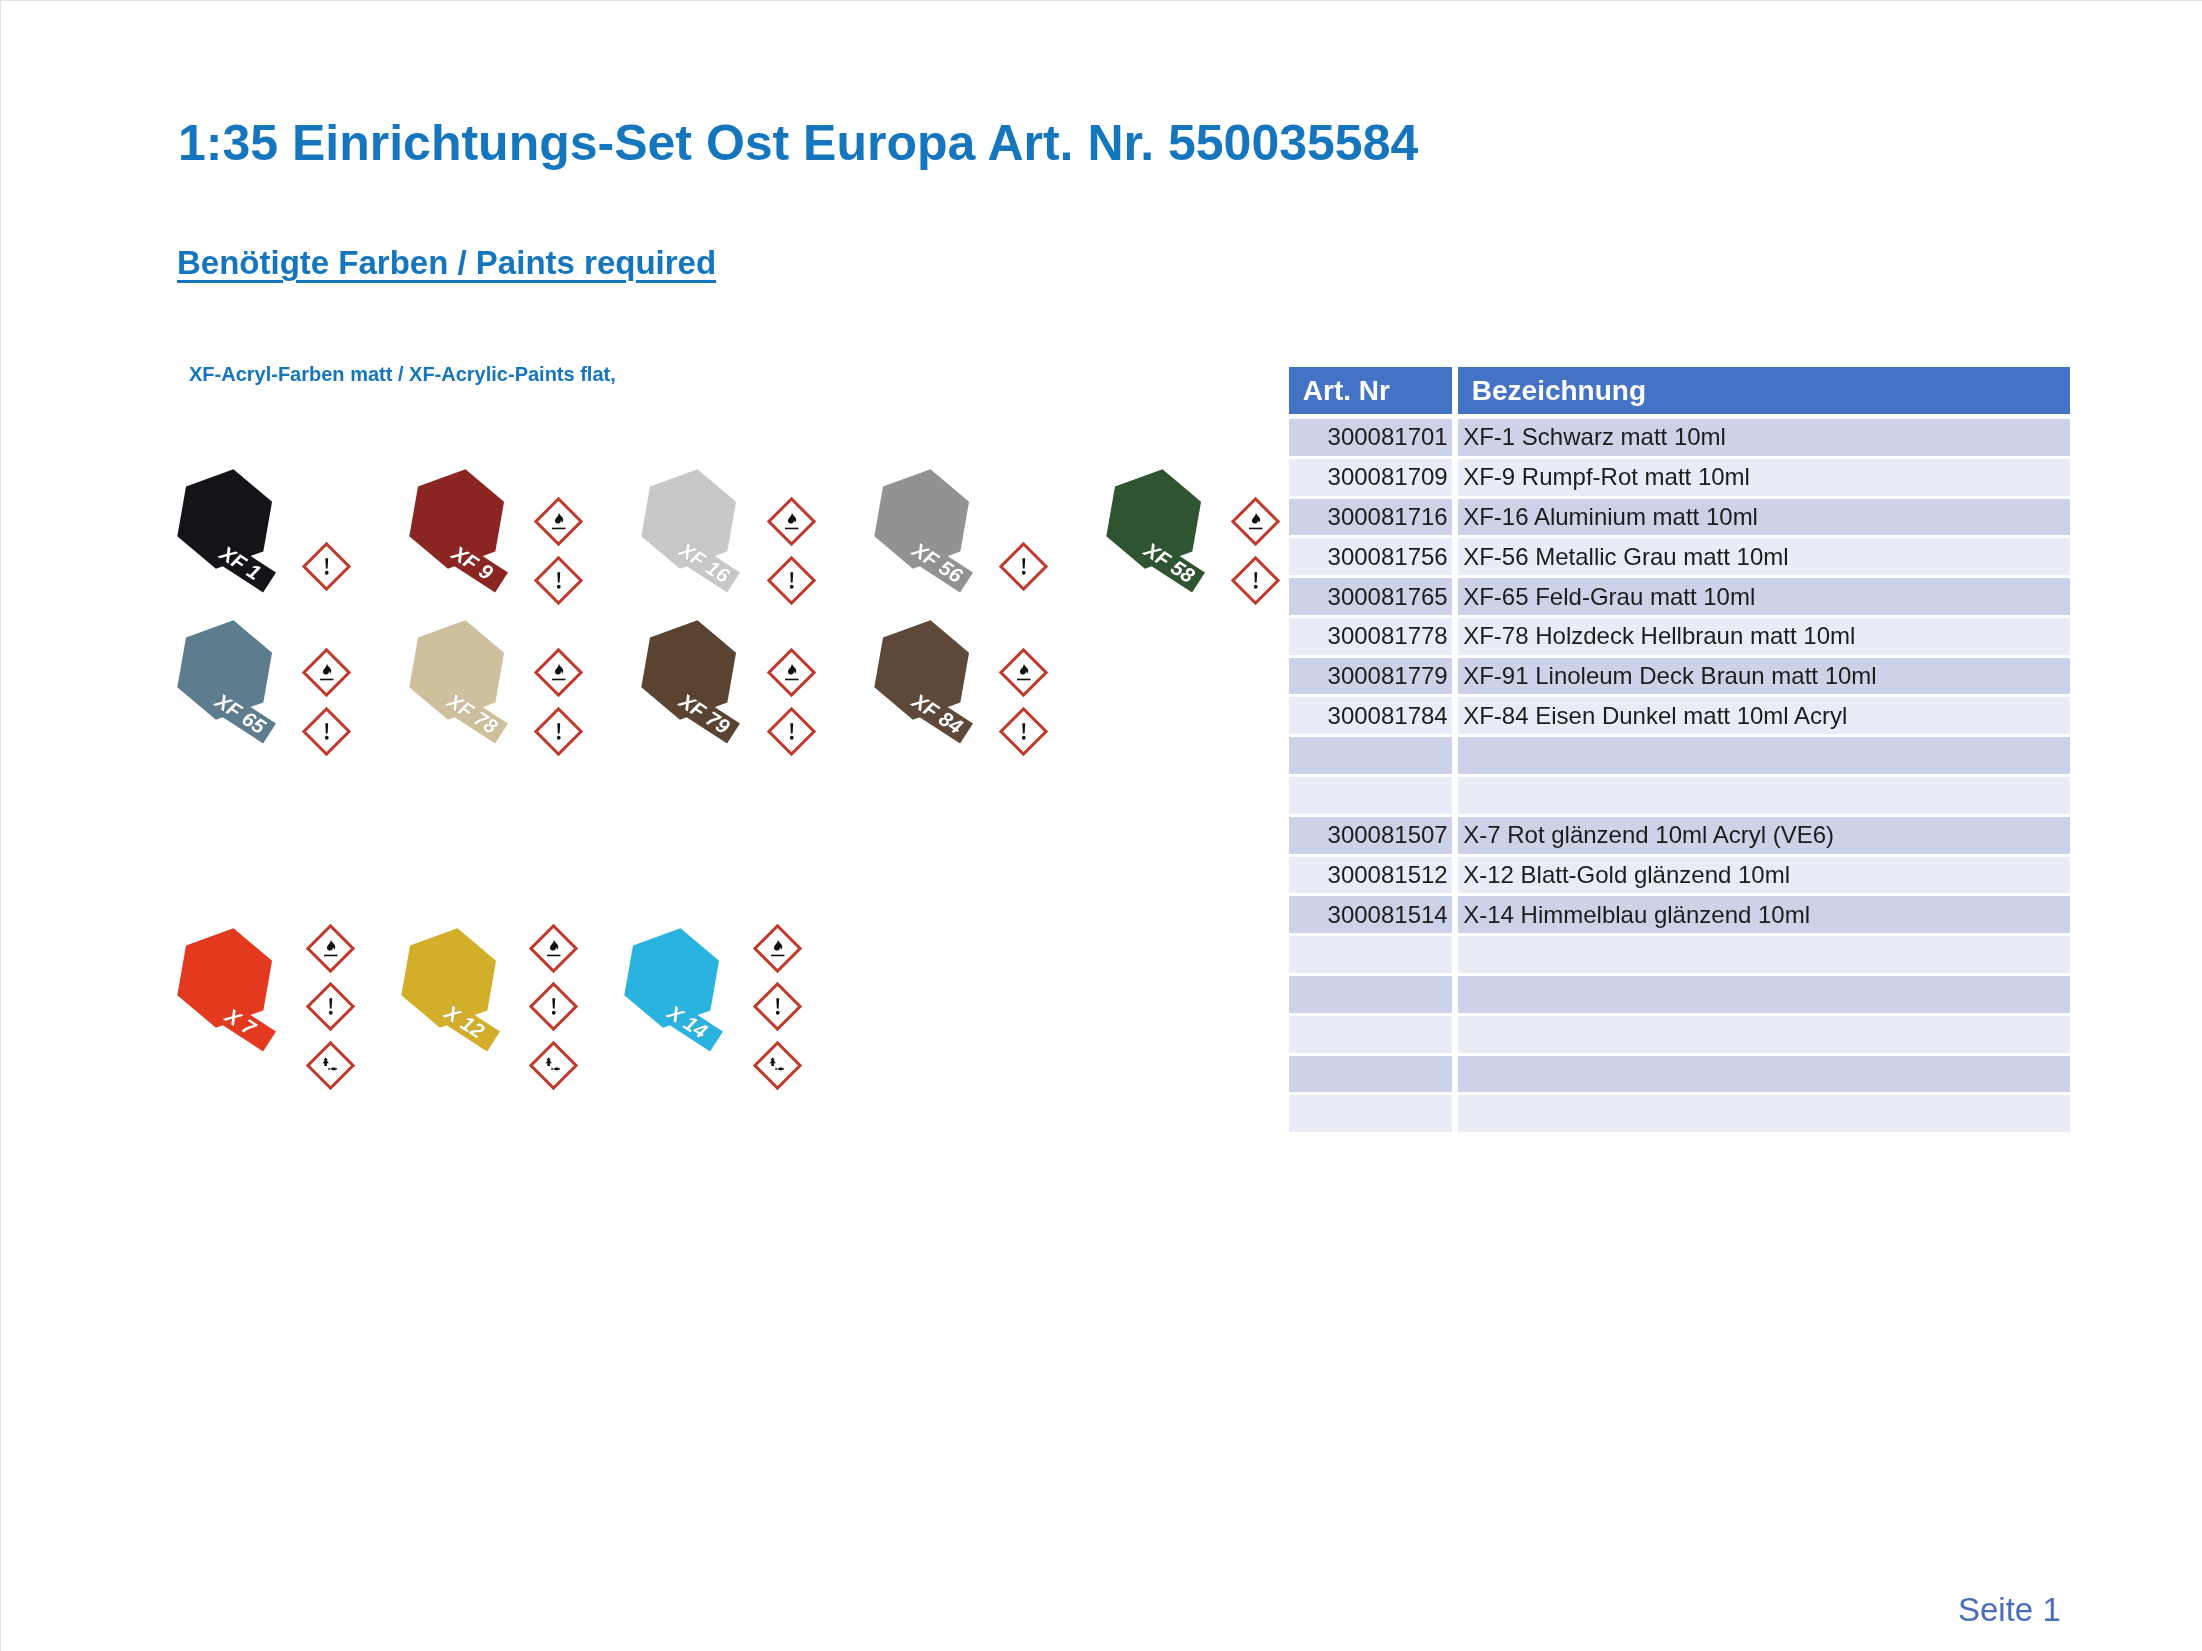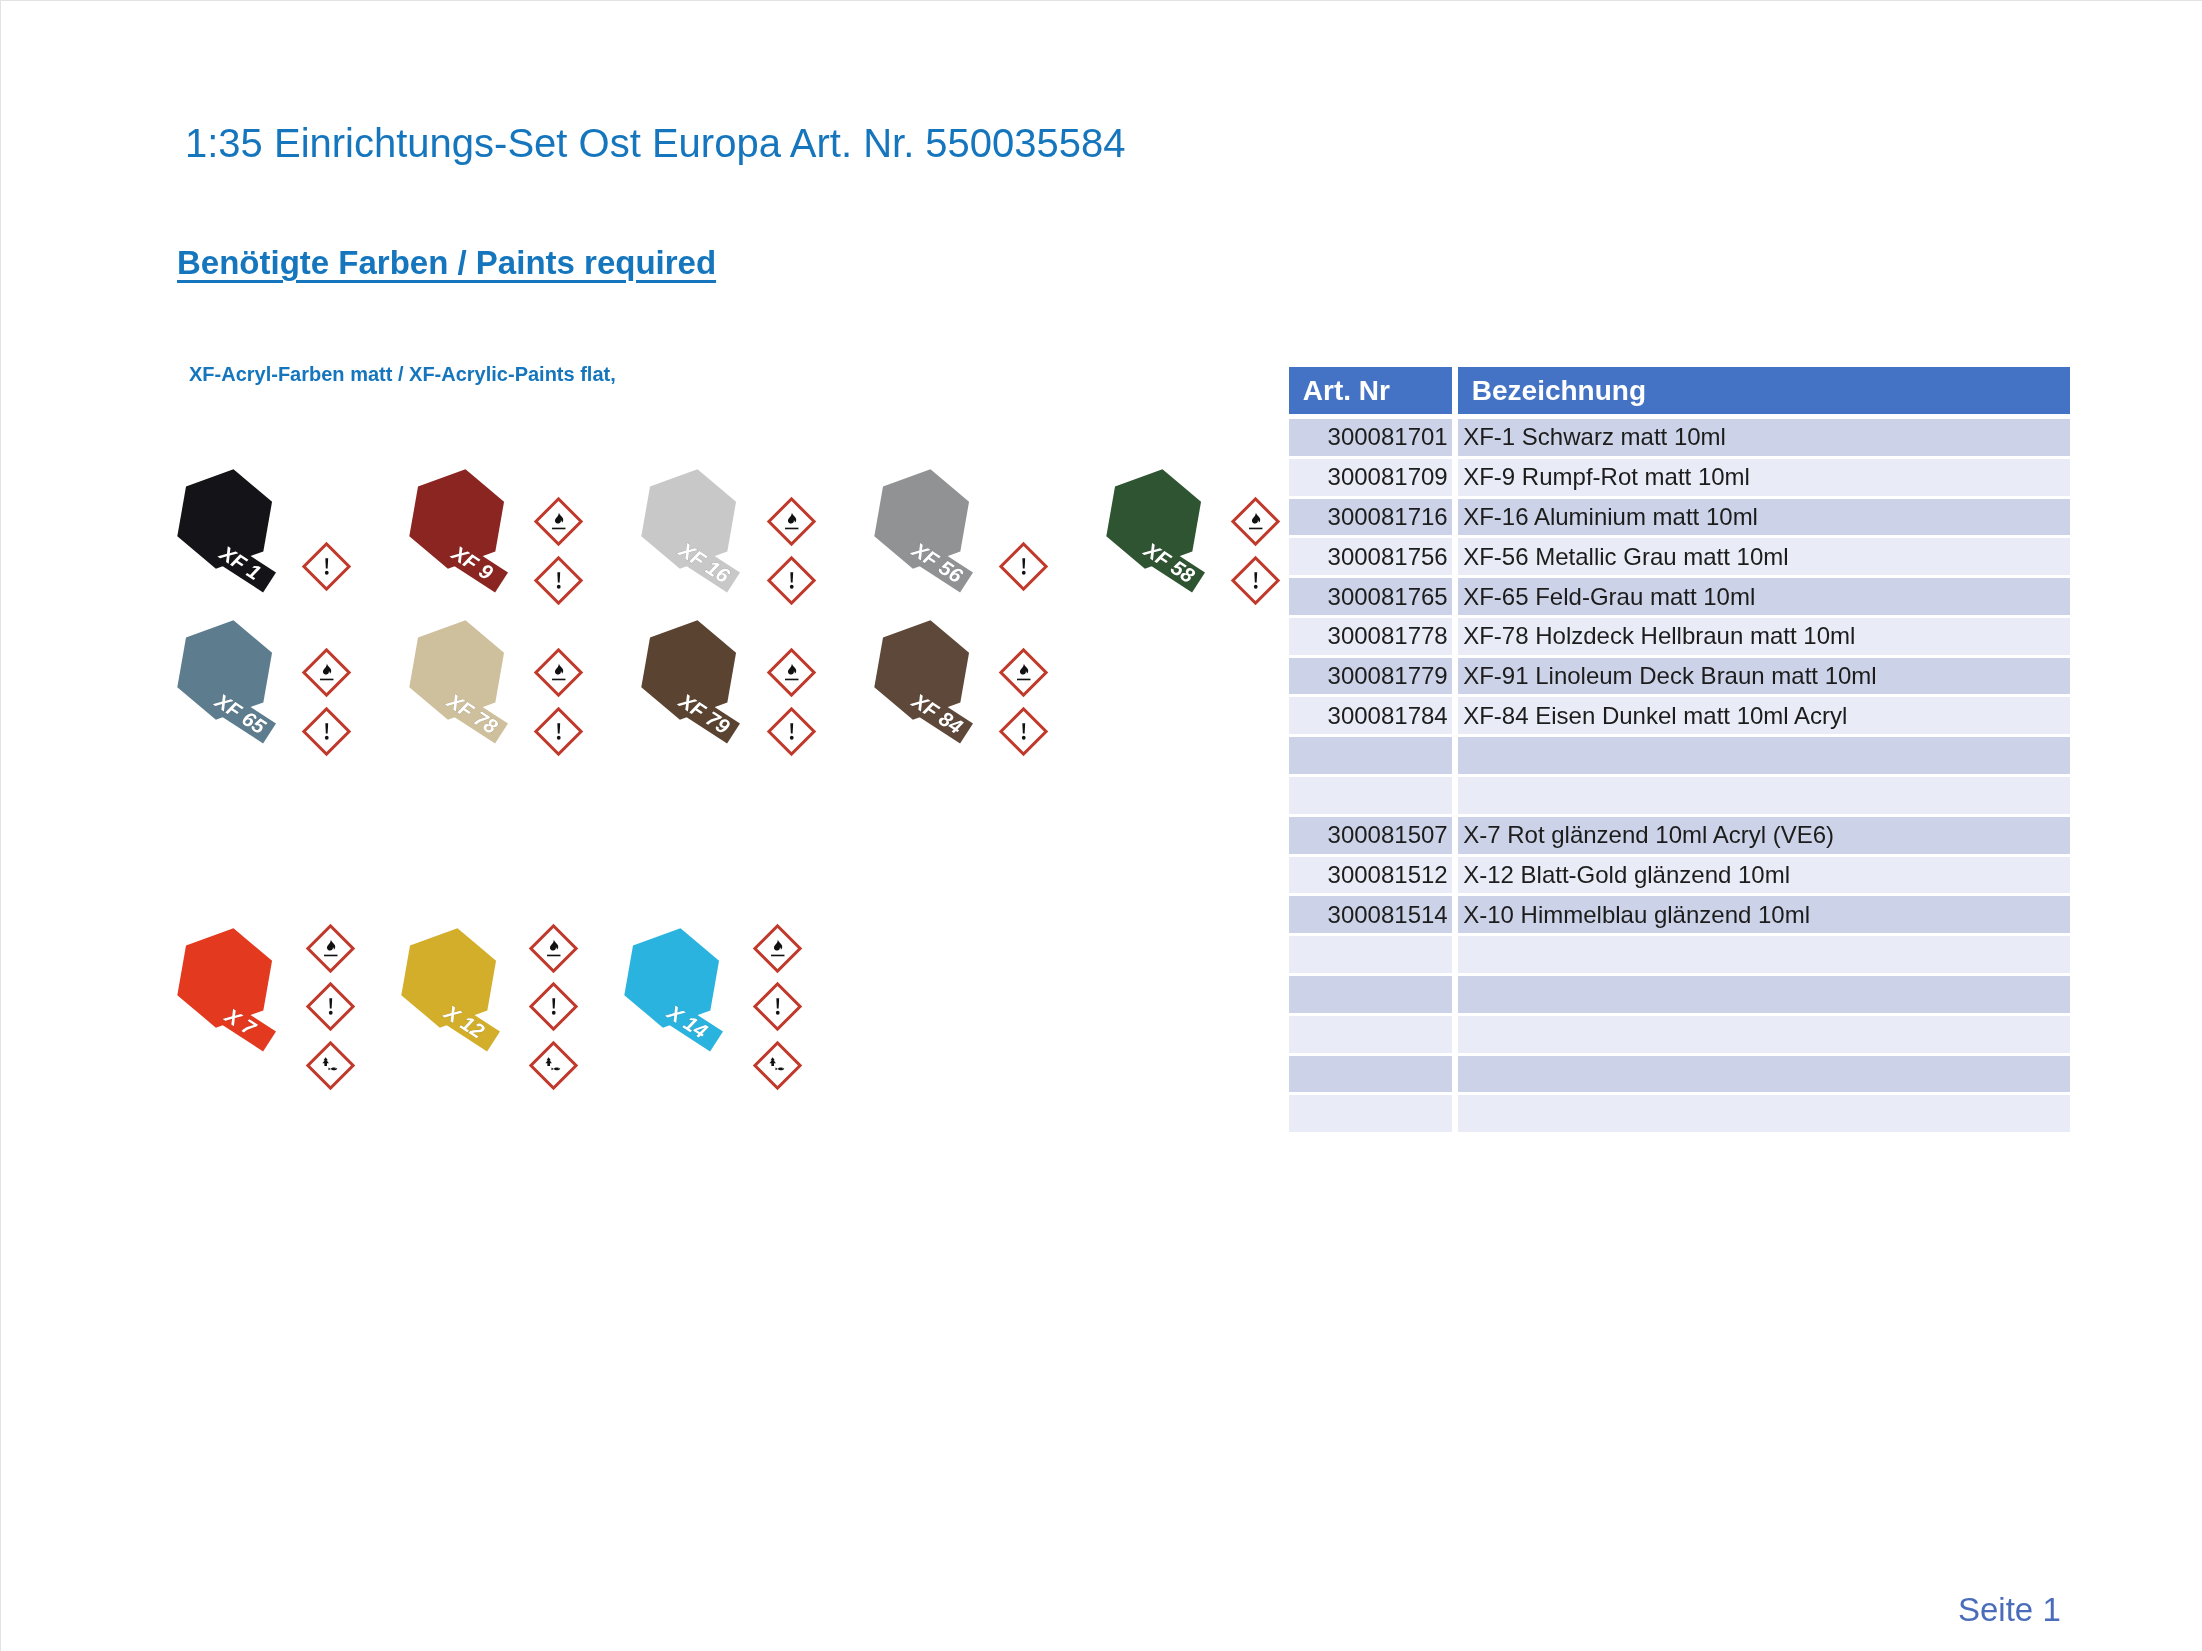--- a/index.html
+++ b/index.html
@@ -14,22 +14,22 @@
     --text-dark:#1c1c1c;
   }
   html,body{margin:0;padding:0;background:#f2f2f2;}
   .page{
     position:relative;width:2203px;height:1652px;background:#ffffff;
     font-family:"Liberation Sans",sans-serif;overflow:hidden;
     border:0.9px solid #e3e3e3;box-sizing:border-box;
   }
   
   .title{
-    position:absolute;left:176px;top:112px;margin:8px;
-    font-size:40px;font-weight:normal;color:var(--heading-blue);letter-spacing:0px;white-space:nowrap;
+    position:absolute;left:176px;top:112px;margin:1px;
+    font-size:50px;font-weight:bold;color:var(--heading-blue);letter-spacing:0px;white-space:nowrap;
   }
   .subtitle{
     position:absolute;left:176px;top:243px;margin:0;
     font-size:33px;font-weight:bold;color:var(--heading-blue);
     text-decoration:underline;text-decoration-thickness:2.6px;text-underline-offset:6px;
   }
   .sec{
     position:absolute;left:176px;margin:12px;
     font-size:20px;font-weight:bold;color:var(--heading-blue);line-height:1.28;
   }
@@ -573,21 +573,21 @@
           <tr>
             <td class="nr">300081507</td>
             <td class="bez">X-7 Rot glänzend 10ml Acryl (VE6)</td>
           </tr>
           <tr>
             <td class="nr">300081512</td>
             <td class="bez">X-12 Blatt-Gold glänzend 10ml</td>
           </tr>
           <tr>
             <td class="nr">300081514</td>
-            <td class="bez">X-10 Himmelblau glänzend 10ml</td>
+            <td class="bez">X-14 Himmelblau glänzend 10ml</td>
           </tr>
           <tr>
             <td class="nr"></td>
             <td class="bez"></td>
           </tr>
           <tr>
             <td class="nr"></td>
             <td class="bez"></td>
           </tr>
           <tr>

